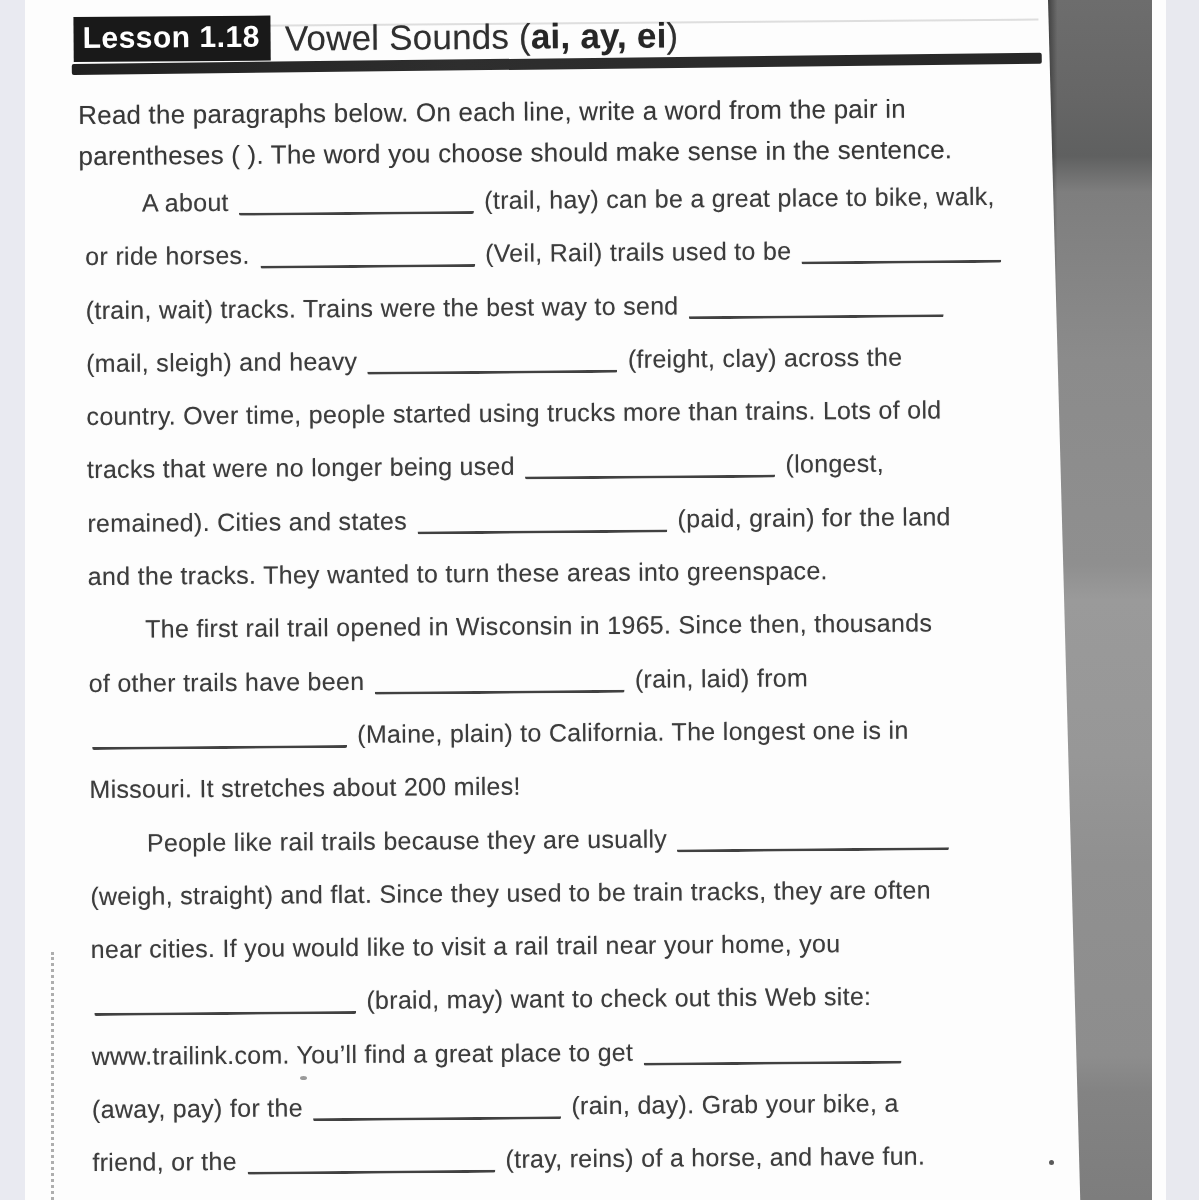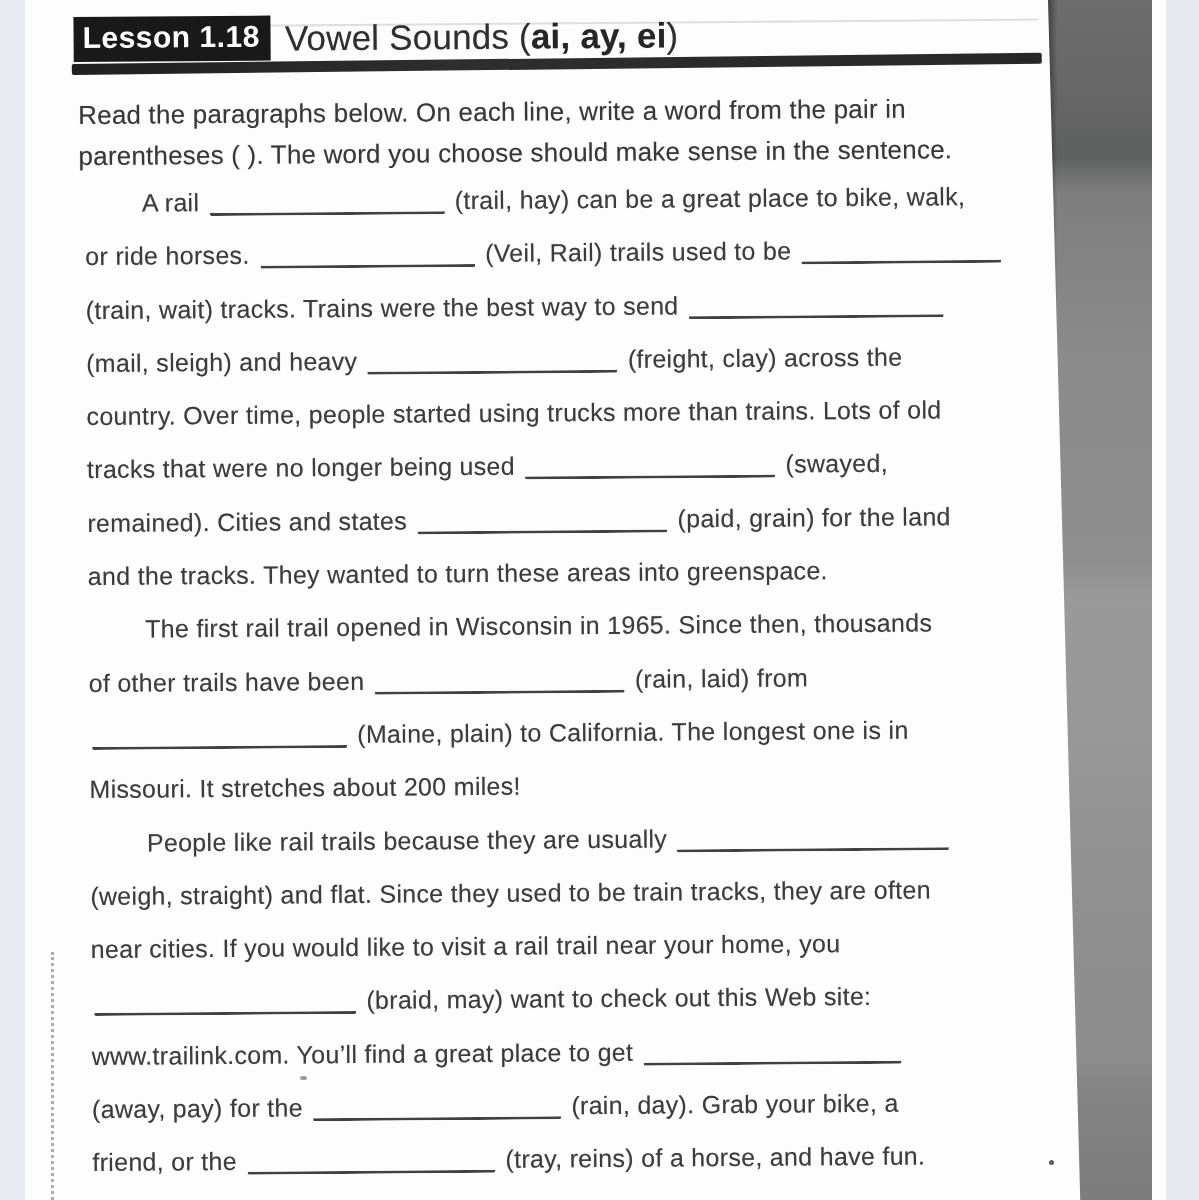--- a/index.html
+++ b/index.html
@@ -88,26 +88,26 @@
   </div>
 
   <div class="rule"></div>
 
   <div class="instructions">
     <div>Read the paragraphs below. On each line, write a word from the pair in</div>
     <div>parentheses ( ). The word you choose should make sense in the sentence.</div>
   </div>
 
   <div id="lines" class="lines">
-      <div class="line indent"><span class="txt">A rail </span><span class="blank" style="width: 235px;"></span><span class="txt"> (trail, hay) can be a great place to bike, walk,</span></div>
+      <div class="line indent"><span class="txt">A about </span><span class="blank" style="width: 235px;"></span><span class="txt"> (trail, hay) can be a great place to bike, walk,</span></div>
       <div class="line"><span class="txt">or ride horses. </span><span class="blank" style="width: 215px;"></span><span class="txt"> (Veil, Rail) trails used to be </span><span class="blank" style="width: 200px;"></span></div>
       <div class="line"><span class="txt">(train, wait) tracks. Trains were the best way to send </span><span class="blank" style="width: 255px;"></span></div>
       <div class="line"><span class="txt">(mail, sleigh) and heavy </span><span class="blank" style="width: 250px;"></span><span class="txt"> (freight, clay) across the</span></div>
       <div class="line"><span class="txt">country. Over time, people started using trucks more than trains. Lots of old</span></div>
-      <div class="line"><span class="txt">tracks that were no longer being used </span><span class="blank" style="width: 250px;"></span><span class="txt"> (swayed,</span></div>
+      <div class="line"><span class="txt">tracks that were no longer being used </span><span class="blank" style="width: 250px;"></span><span class="txt"> (longest,</span></div>
       <div class="line"><span class="txt">remained). Cities and states </span><span class="blank" style="width: 250px;"></span><span class="txt"> (paid, grain) for the land</span></div>
       <div class="line"><span class="txt">and the tracks. They wanted to turn these areas into greenspace.</span></div>
       <div class="line indent"><span class="txt">The first rail trail opened in Wisconsin in 1965. Since then, thousands</span></div>
       <div class="line"><span class="txt">of other trails have been </span><span class="blank" style="width: 250px;"></span><span class="txt"> (rain, laid) from</span></div>
       <div class="line"><span class="blank" style="width: 255px;"></span><span class="txt"> (Maine, plain) to California. The longest one is in</span></div>
       <div class="line"><span class="txt">Missouri. It stretches about 200 miles!</span></div>
       <div class="line indent"><span class="txt">People like rail trails because they are usually </span><span class="blank" style="width: 272px;"></span></div>
       <div class="line"><span class="txt">(weigh, straight) and flat. Since they used to be train tracks, they are often</span></div>
       <div class="line"><span class="txt">near cities. If you would like to visit a rail trail near your home, you</span></div>
       <div class="line"><span class="blank" style="width: 262px;"></span><span class="txt"> (braid, may) want to check out this Web site:</span></div>

